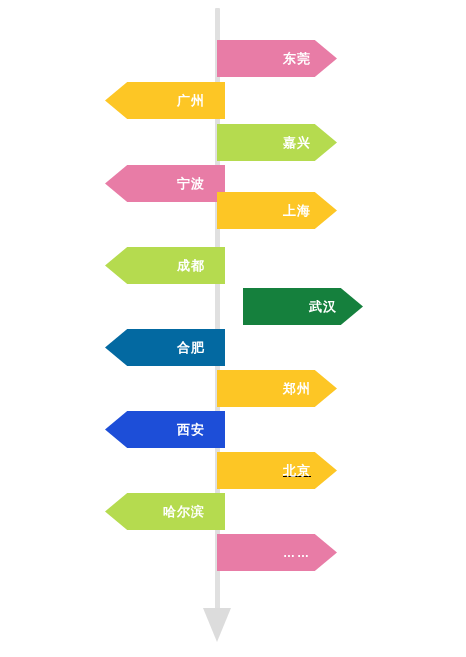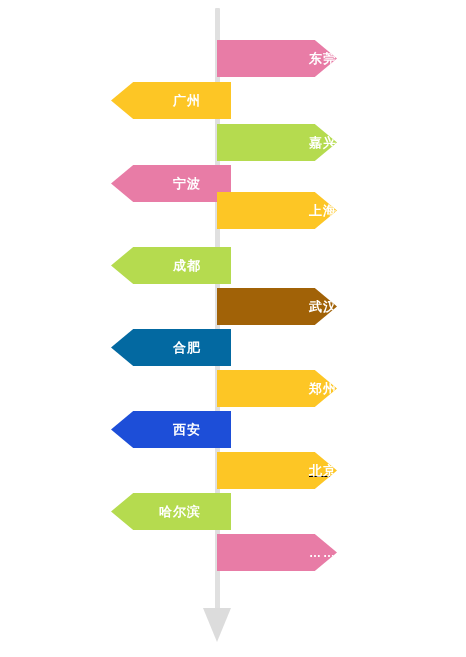--- a/index.html
+++ b/index.html
@@ -47,28 +47,28 @@
   .banner {
     position: absolute;
     height: 37px;
     width: 120px;
     display: flex;
     align-items: center;
     box-sizing: border-box;
   }
   .banner.right {
     left: 217px;
-    justify-content: flex-end;
+    justify-content: center;
     padding-left: 40px;
     clip-path: polygon(0% 0%, 81.5% 0%, 100% 50%, 81.5% 100%, 0% 100%);
   }
   .banner.left {
-    left: 111px;
+    left: 105px;
     justify-content: flex-end;
-    padding-right: 30px;
+    padding-right: 20px;
     clip-path: polygon(18.5% 0%, 100% 0%, 100% 100%, 18.5% 100%, 0% 50%);
   }
 
   .banner-label {
     color: #ffffff;
     font-size: 13px;
     font-weight: bold;
     letter-spacing: 1px;
     line-height: 1;
     white-space: nowrap;
@@ -99,21 +99,21 @@
       </div>
       <div class="banner left" style="top: 165px; background: rgb(232, 124, 166); text-align: right;">
         <span class="banner-label">宁波</span>
       </div>
       <div class="banner right" style="top: 192px; background: rgb(253, 198, 37);">
         <span class="banner-label">上海</span>
       </div>
       <div class="banner left" style="top: 247px; background: rgb(181, 219, 79); text-align: center;">
         <span class="banner-label">成都</span>
       </div>
-      <div class="banner right" style="top: 288px; background: #a16207;">
+      <div class="banner right" style="top: 288px; background: #15803d; margin-left: 26px;">
         <span class="banner-label">武汉</span>
       </div>
       <div class="banner left" style="top: 329px; background: #0369a1;">
         <span class="banner-label">合肥</span>
       </div>
       <div class="banner right" style="top: 370px; background: rgb(253, 198, 37);">
         <span class="banner-label">郑州</span>
       </div>
       <div class="banner left" style="top: 411px; background: #1d4ed8; font-family: Liberation Serif, serif;">
         <span class="banner-label">西安</span>

